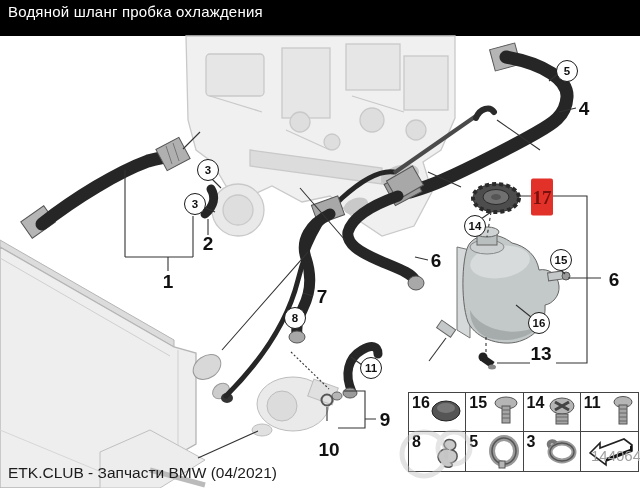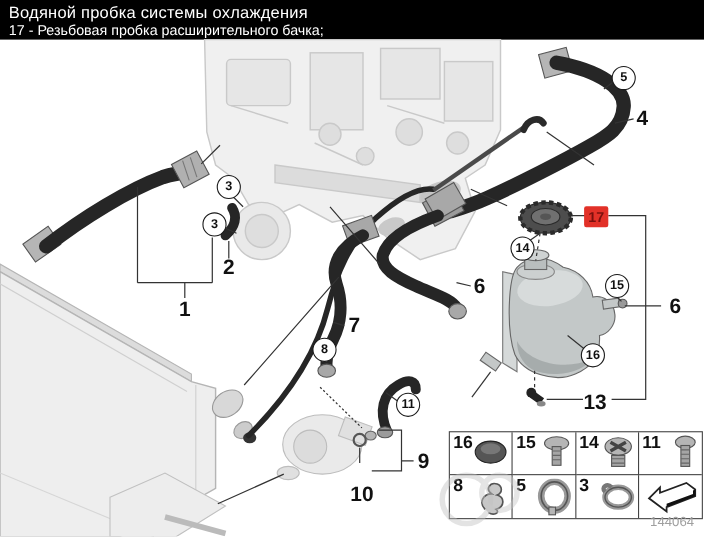--- a/index.html
+++ b/index.html
@@ -10,49 +10,48 @@
   #hdr .l1{position:absolute;left:8px;top:3px;font-size:15px;letter-spacing:.2px;}
   #hdr .l2{position:absolute;left:8px;top:20px;font-size:13px;}
   
   #art{position:absolute;left:0;top:0;width:640px;height:488px;}
   
   .co{position:absolute;transform:translate(-50%,-50%);color:#111;z-index:5;}
   .co.plain{font-size:19px;font-weight:bold;}
   .co.circled{width:20px;height:20px;border:1.6px solid #1a1a1a;border-radius:50%;
       background:#fff;font-size:11.5px;font-weight:bold;display:flex;
       align-items:center;justify-content:center;}
-  .co.red{width:22px;height:19px;font-size:13px;font-weight:bold;display:flex;
-      align-items:center;justify-content:center;border-radius:2px;}
+  .co.red{width:22px;height:37px;font-size:19px;font-weight:bold;display:flex;
+      align-items:center;justify-content:center;border-radius:2px;font-family:Liberation Serif, serif;}
   
   #legend{position:absolute;left:408px;top:392px;width:229px;height:78px;z-index:4;
       display:grid;grid-template-columns:repeat(4,1fr);grid-template-rows:1fr 1fr;
       border:1px solid #444;background:#fff;}
   .cell{border-right:1px solid #444;border-bottom:1px solid #444;position:relative;}
   .cell:nth-child(4n){border-right:none;}
   .cell:nth-child(n+5){border-bottom:none;}
   .cell .num{position:absolute;left:3px;top:1px;font-size:16px;font-weight:bold;color:#111;}
   .cell svg{position:absolute;right:2px;top:50%;transform:translateY(-50%);}
   
   #credit{position:absolute;left:8px;top:464px;font-size:15.5px;color:#1c1c1c;z-index:6;}
-  #docnum{position:absolute;left:591px;top:467px;font-size:12px;color:#9f9f9f;z-index:6;}
+  #docnum{position:absolute;left:591px;top:447px;font-size:15px;color:#9f9f9f;z-index:6;}
   
   #wm{position:absolute;left:398px;top:414px;width:242px;height:70px;z-index:7;
       pointer-events:none;opacity:.45;}
   #wm .txt{position:absolute;left:66px;top:8px;font-size:46px;font-weight:bold;
       color:#bdbdbd;letter-spacing:1px;}
   #wm svg{position:absolute;left:0;top:0;}
 </style>
 </head>
 <body>
 
 <div id="stage">
 
   <div id="hdr">
-    <div class="l1">Водяной пробка системы охлаждения</div>
-    <div class="l2">17 - Резьбовая пробка расширительного бачка;</div>
+    <div class="l1">Водяной шланг пробка охлаждения</div>
   </div>
 
   <svg id="art" viewBox="0 0 640 488">
 
     <g stroke="#c9c9c9" fill="#f0f0f0" stroke-width="1.3">
       <path d="M186,36 L455,36 L455,118 L441,150 L423,162 L432,192 L414,226 L382,236 L352,216 L330,196 L302,202 L272,186 L250,196 L226,186 L212,162 L196,150 L188,120 Z"></path>
       <rect x="206" y="54" width="58" height="42" rx="4" fill="#e6e6e6"></rect>
       <rect x="282" y="48" width="48" height="70" fill="#e6e6e6"></rect>
       <rect x="346" y="44" width="54" height="46" fill="#e6e6e6"></rect>
       <rect x="404" y="56" width="44" height="54" fill="#e6e6e6"></rect>
@@ -233,20 +232,21 @@
       </svg>
     </div>
     <div class="cell">
       <svg width="50" height="34" viewBox="0 0 50 34">
         <path d="M4,18 L14,8 L14,13 L38,4 L46,10 L46,16 L20,26 L20,30 Z" fill="#fff" stroke="#222" stroke-width="1.6"></path>
         <path d="M20,26 L46,16 L46,10 L44,11 L44,14 L20,23 Z" fill="#111"></path>
       </svg>
     </div>
   </div>
 
+  <div id="credit">ETK.CLUB - Запчасти BMW (04/2021)</div>
   <div id="docnum">144064</div>
 
   <div id="wm">
     <svg width="80" height="70" viewBox="0 0 80 70">
       <circle cx="26" cy="40" r="22" fill="none" stroke="#c2c2c2" stroke-width="5"></circle>
       <circle cx="56" cy="34" r="16" fill="none" stroke="#c6c6c6" stroke-width="5"></circle>
     </svg>
   </div>
 
 <div class="co plain" style="left: 168px; top: 282px;">1</div>
@@ -255,18 +255,18 @@
     <div class="co circled" style="left: 195px; top: 204px;">3</div>
     <div class="co plain" style="left: 584px; top: 109px;">4</div>
     <div class="co circled" style="left: 567px; top: 71px;">5</div>
     <div class="co plain" style="left: 436px; top: 261px;">6</div>
     <div class="co plain" style="left: 322px; top: 297px;">7</div>
     <div class="co circled" style="left: 295px; top: 318px;">8</div>
     <div class="co plain" style="left: 385px; top: 420px;">9</div>
     <div class="co plain" style="left: 329px; top: 450px;">10</div>
     <div class="co circled" style="left: 371px; top: 368px;">11</div>
     <div class="co plain" style="left: 614px; top: 280px;">6</div>
-    <div class="co plain" style="left: 541px; top: 367px;">13</div>
+    <div class="co plain" style="left: 541px; top: 354px;">13</div>
     <div class="co circled" style="left: 475px; top: 226px;">14</div>
     <div class="co circled" style="left: 561px; top: 260px;">15</div>
     <div class="co circled" style="left: 539px; top: 323px;">16</div>
     <div class="co red" style="left: 542px; top: 197px; background: rgb(226, 49, 40); color: rgb(122, 16, 13);">17</div>
   </div>
 
 </body></html>

